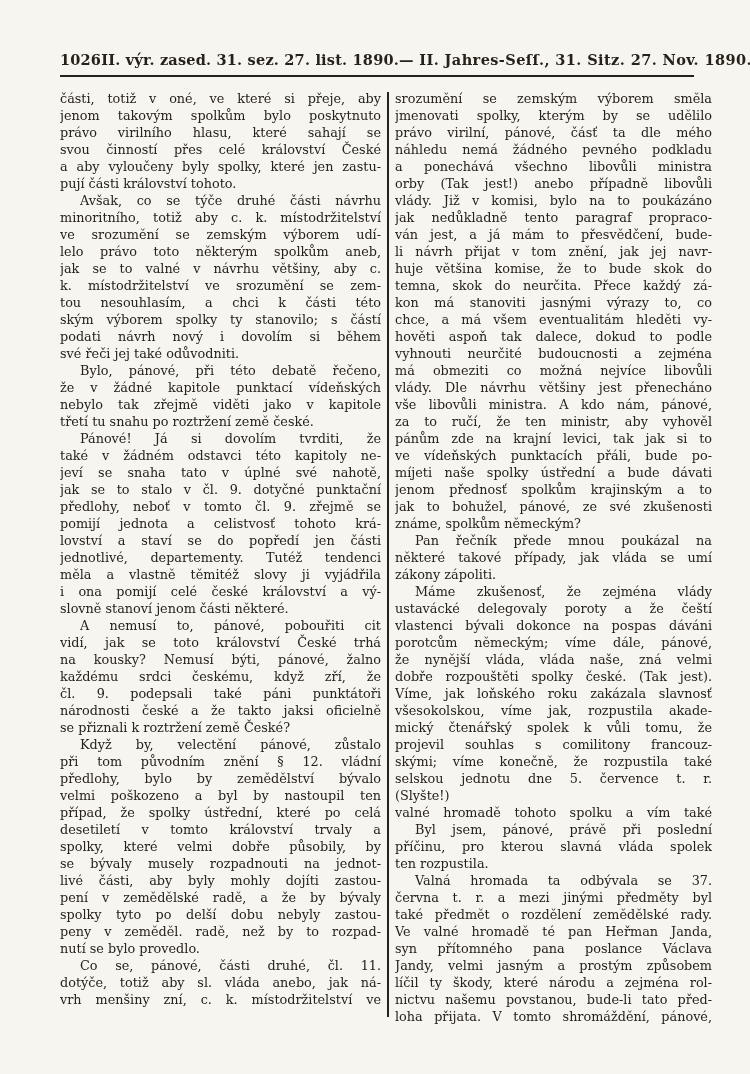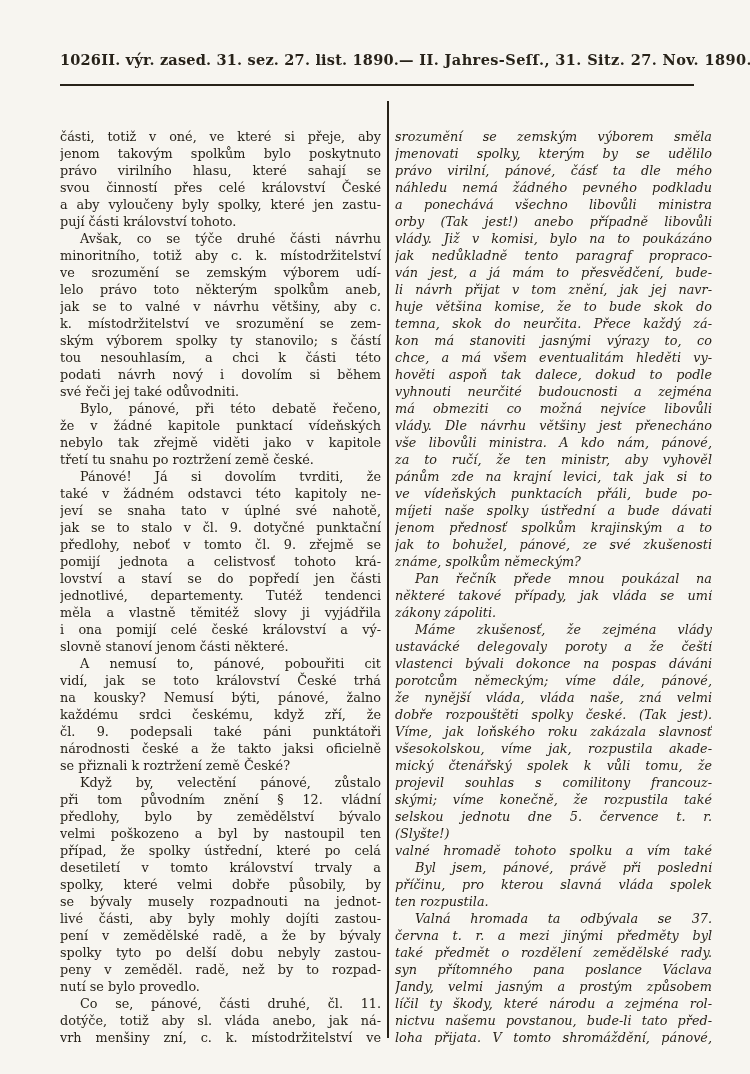--- a/index.html
+++ b/index.html
@@ -22,39 +22,38 @@
   }
   .page-header{
     display:flex;
     justify-content:space-between;
     align-items:baseline;
     width:634px;
     font-size:14.5px;
     font-weight:bold;
     letter-spacing:.2px;
     line-height:20px;
-    padding-bottom:14px;
+    padding-bottom:5px;
     border-bottom:2px solid var(--ink);
     white-space:nowrap;
   }
   .page-header .fraktur{
     font-weight:bold;
     letter-spacing:.4px;
   }
   .columns{
     margin-top:13px;
     display:flex;
     width:652px;
   }
   .col{
     width:321px;
     font-size:12.8px;
-    margin-top:29px;
-  }
-  .col.right{width:317px;font-style:italic;}
+  }
+  .col.right{width:317px;}
   .divider{
     width:2px;
     background:var(--ink);
     margin:2px 6px 8px 6px;
   }
   .para{margin:0;}
   .tl{
     height:17px;
     line-height:17px;
     overflow:hidden;
@@ -87,22 +86,22 @@
           <div class="tl j">a aby vyloučeny byly spolky, které jen zastu-</div>
           <div class="tl">pují části království tohoto.</div>
         </div>
         <div class="para">
           <div class="tl j indent">Avšak, co se týče druhé části návrhu</div>
           <div class="tl j">minoritního, totiž aby c. k. místodržitelství</div>
           <div class="tl j">ve srozumění se zemským výborem udí-</div>
           <div class="tl j">lelo právo toto některým spolkům aneb,</div>
           <div class="tl j">jak se to valné v návrhu většiny, aby c.</div>
           <div class="tl j">k. místodržitelství ve srozumění se zem-</div>
+          <div class="tl j">tou nesouhlasím, a chci k části této</div>
           <div class="tl j">ským výborem spolky ty stanovilo; s částí</div>
-          <div class="tl j">tou nesouhlasím, a chci k části této</div>
           <div class="tl j">podati návrh nový i dovolím si během</div>
           <div class="tl">své řeči jej také odůvodniti.</div>
         </div>
         <div class="para">
           <div class="tl j indent">Bylo, pánové, při této debatě řečeno,</div>
           <div class="tl j">že v žádné kapitole punktací vídeňských</div>
           <div class="tl j">nebylo tak zřejmě viděti jako v kapitole</div>
           <div class="tl">třetí tu snahu po roztržení země české.</div>
         </div>
         <div class="para">
@@ -201,20 +200,21 @@
         <div class="para">
           <div class="tl j">valné hromadě tohoto spolku a vím také</div>
           <div class="tl j indent">Byl jsem, pánové, právě při poslední</div>
           <div class="tl j">příčinu, pro kterou slavná vláda spolek</div>
           <div class="tl">ten rozpustila.</div>
         </div>
         <div class="para">
           <div class="tl j indent">Valná hromada ta odbývala se 37.</div>
           <div class="tl j">června t. r. a mezi jinými předměty byl</div>
           <div class="tl j">také předmět o rozdělení zemědělské rady.</div>
+          <div class="tl j">Ve valné hromadě té pan Heřman Janda,</div>
           <div class="tl j">syn přítomného pana poslance Václava</div>
           <div class="tl j">Jandy, velmi jasným a prostým způsobem</div>
           <div class="tl j">líčil ty škody, které národu a zejména rol-</div>
           <div class="tl j">nictvu našemu povstanou, bude-li tato před-</div>
           <div class="tl j">loha přijata. V tomto shromáždění, pánové,</div>
         </div>
       </div>
   </div>
 </div>
 

